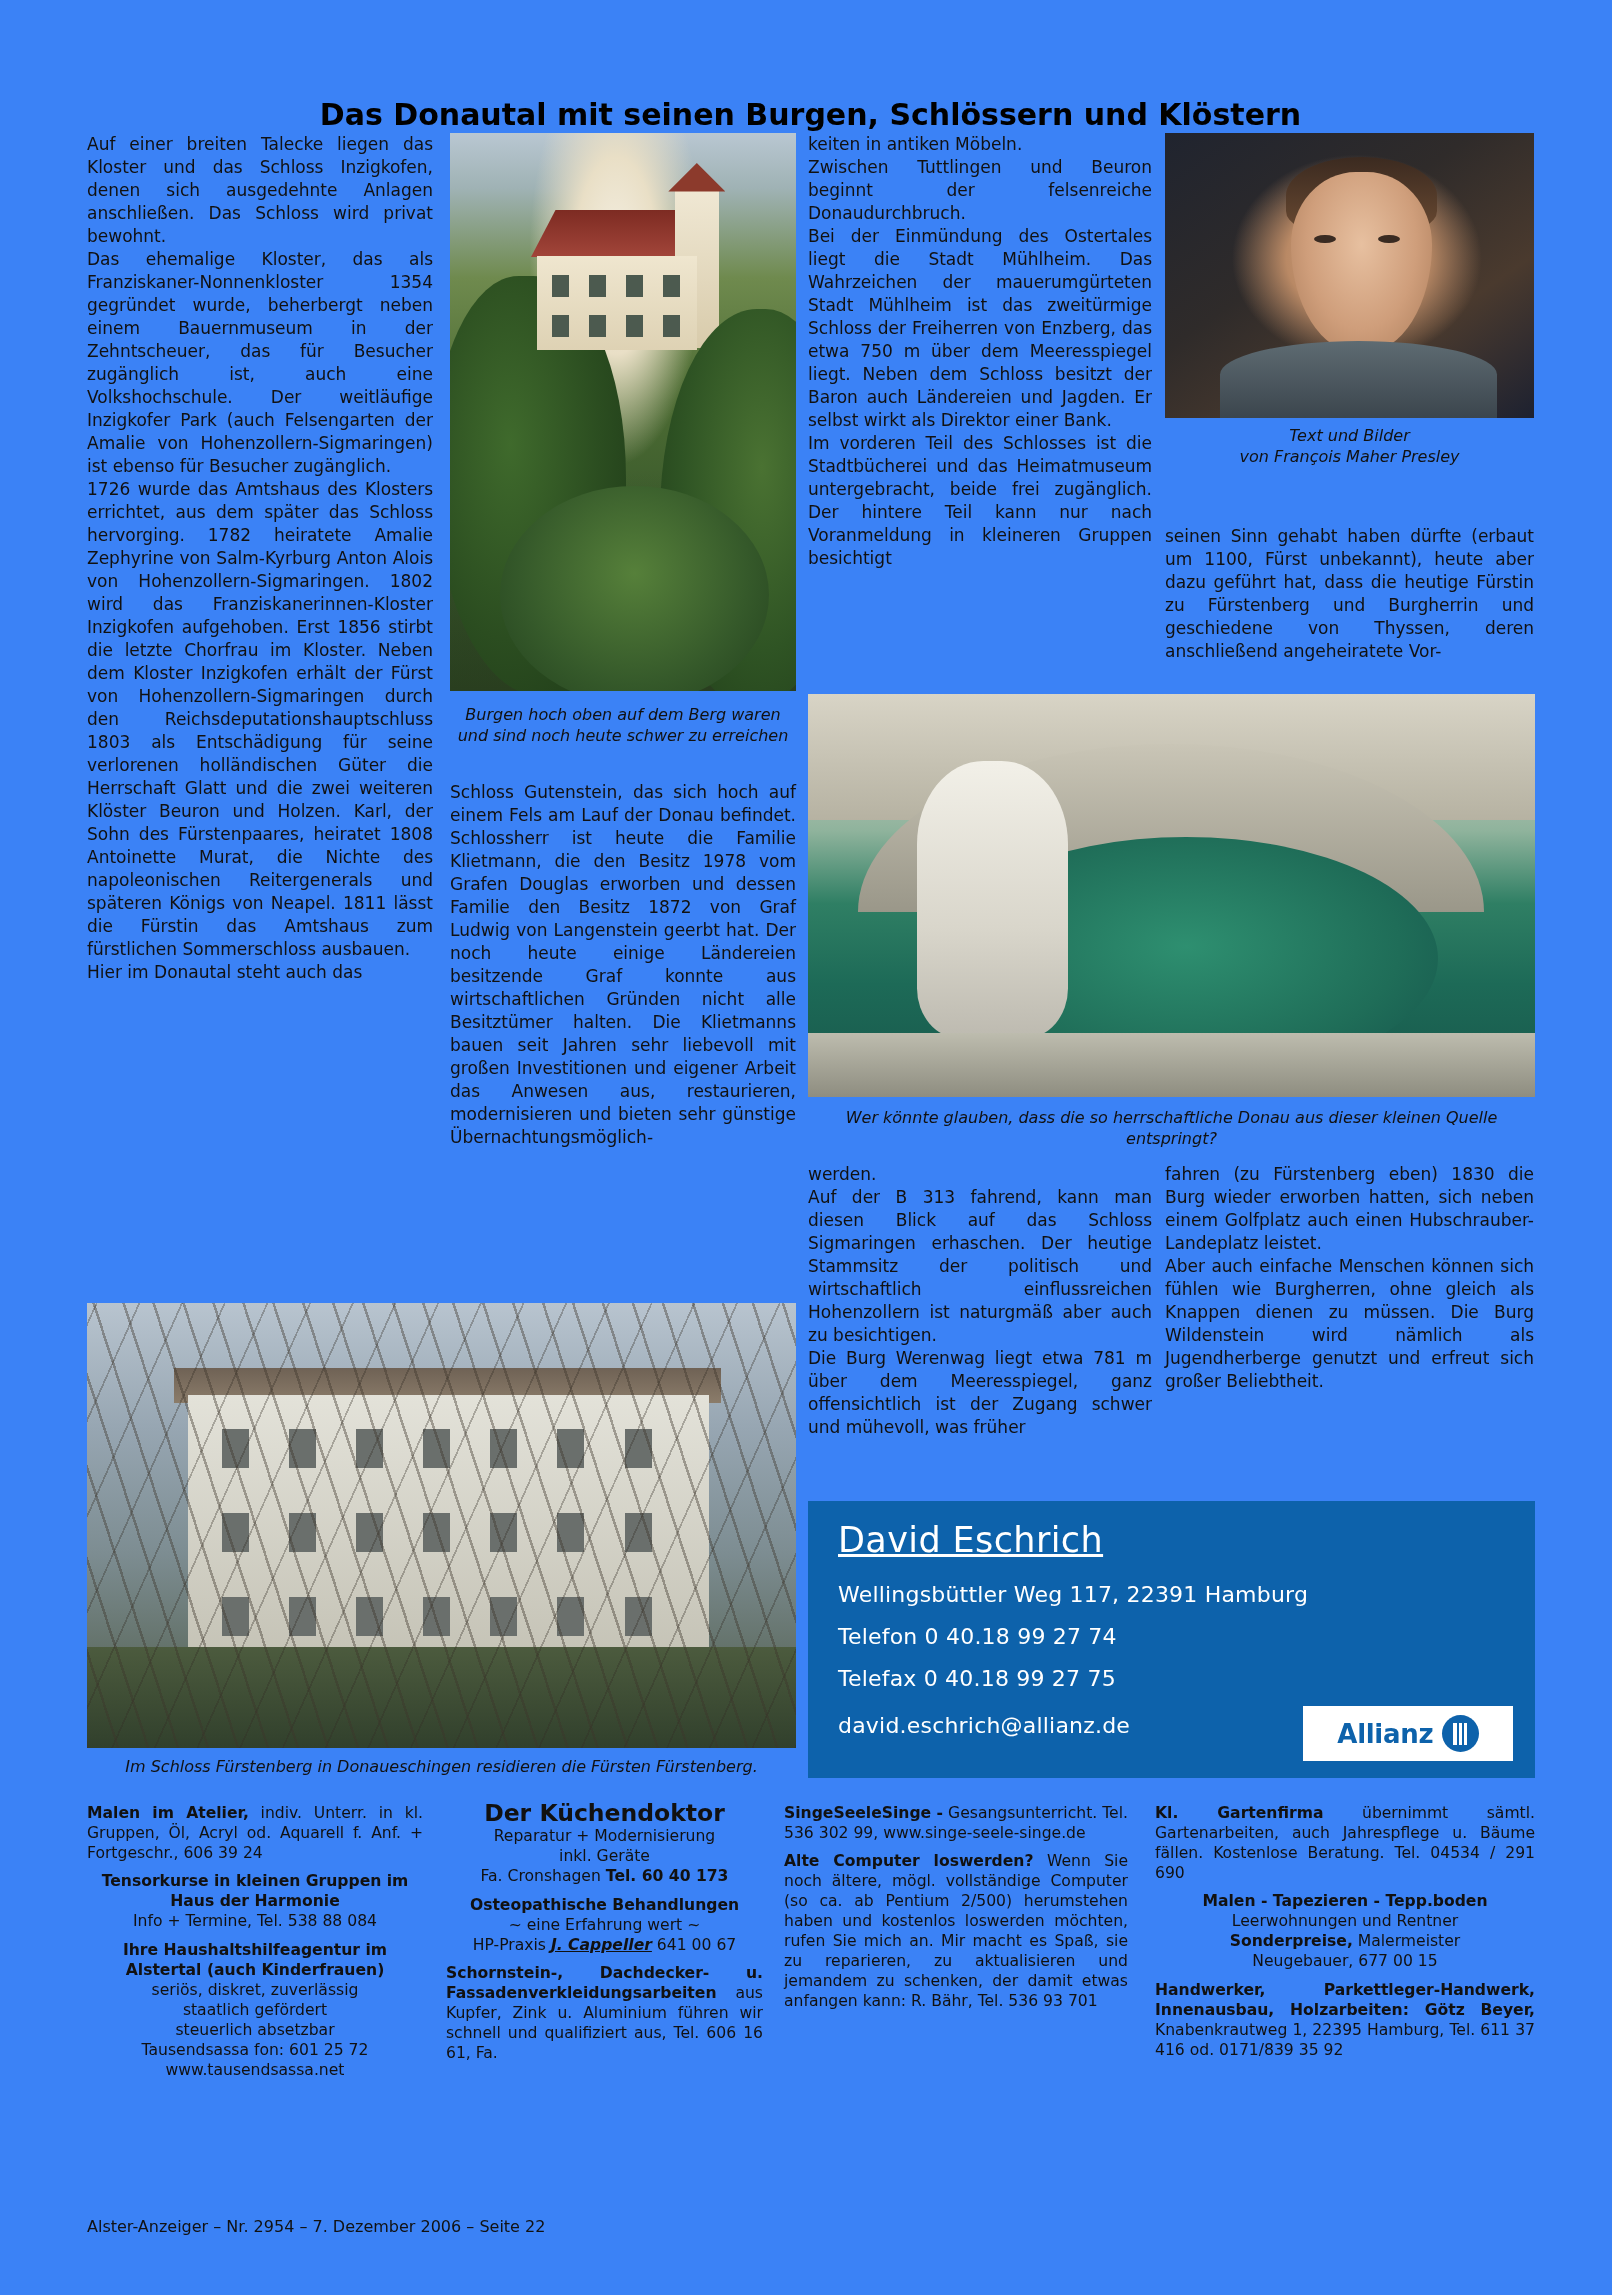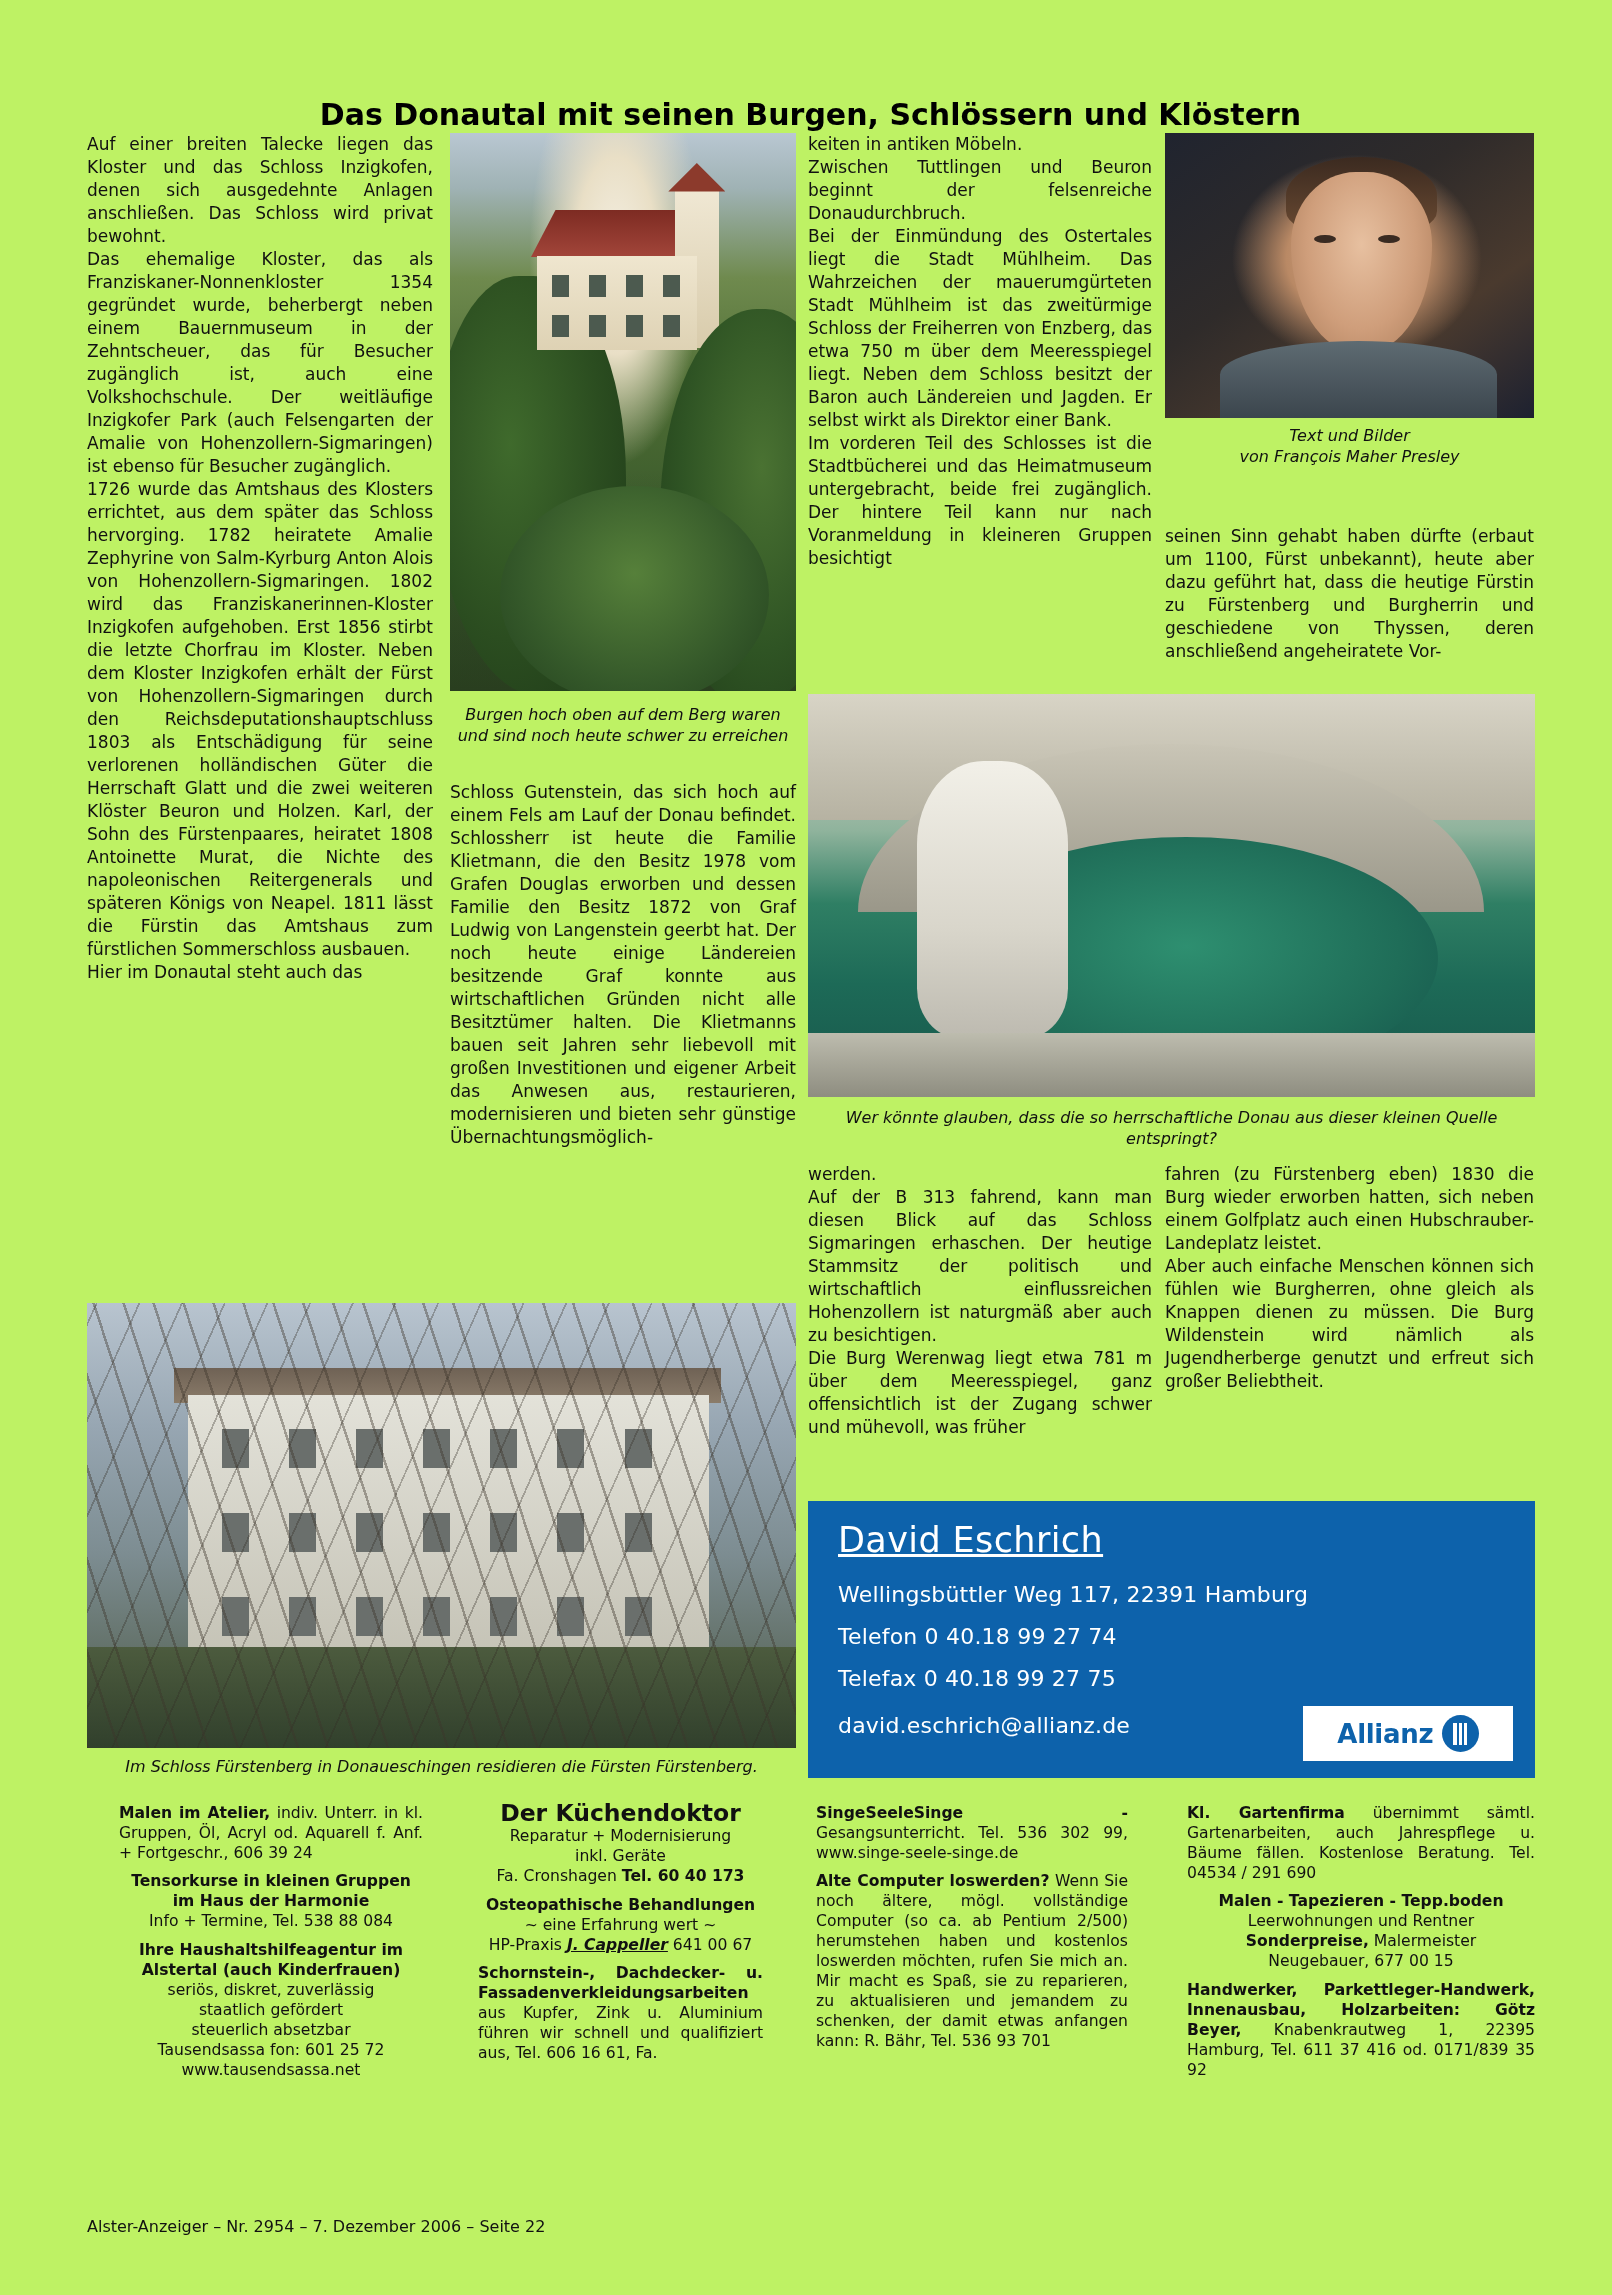--- a/index.html
+++ b/index.html
@@ -13,21 +13,21 @@
     font-family: "DejaVu Sans", sans-serif;
     color: #111111;
     position: relative;
     overflow: hidden;
   }
   .page {
     position: absolute;
     left: 0; top: 0;
     width: 1612px;
     height: 2295px;
-    background: #bef264;
+    background: #3b82f6;
   }
   .headline {
     position: absolute;
     left: 84px;
     top: 77px;
     width: 1453px;
     text-align: center;
     font-size: 30px;
     font-weight: bold;
     letter-spacing: 0px;
@@ -246,21 +246,21 @@
   
   .ads {
     position: absolute;
     left: 87px; top: 1803px; width: 1447px;
   }
   .ad-col { position:absolute; top:0; font-size:15.6px; line-height:20px; color:#111; }
   #adcol1 { left: 0px;    width: 336px; }
   #adcol2 { left: 359px;  width: 317px; }
   #adcol3 { left: 697px;  width: 344px; }
   #adcol4 { left: 1068px; width: 380px; }
-  .ad-block { margin-bottom: 8.4px; margin-left: 32px; }
+  .ad-block { margin-bottom: 8.4px; }
   .ad-center { text-align: center; }
   .ad-just { text-align: justify; }
   .ad-title-big {
     font-size: 23.5px; font-weight: bold; text-align:center; margin-bottom: 3.4px;
   }
   b { font-weight: bold; }
   u { text-decoration: underline; font-style: italic; }
 
   .footer {
     position:absolute; left: 87px; top: 2217px; font-size: 16px; color:#111;

